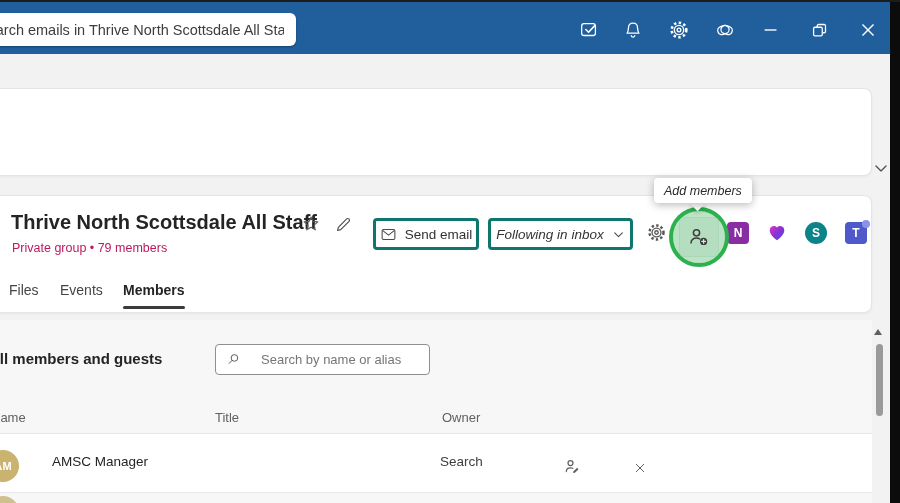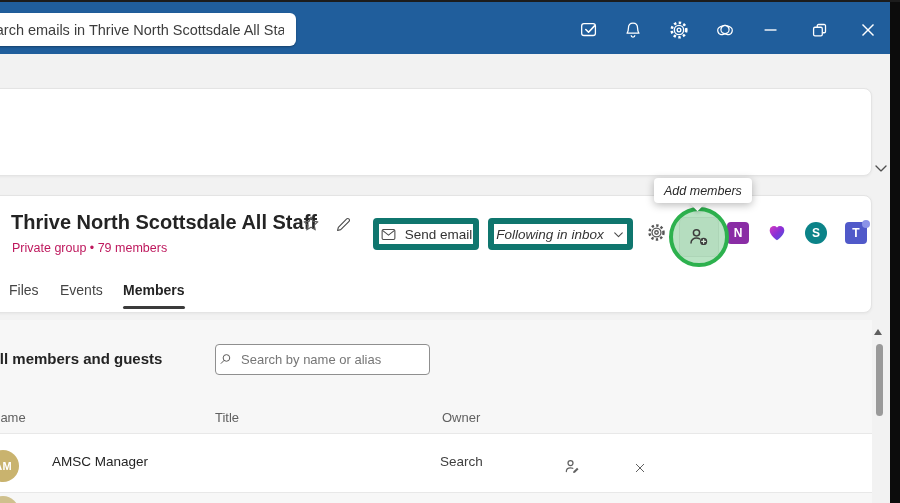--- a/index.html
+++ b/index.html
@@ -42,21 +42,21 @@
   
   .group-title { left:26px; top:13px; font-size:20px; font-weight:700; color:#242424;
                  white-space:nowrap; line-height:26px; }
   .star-icon   { left:316px; top:18px; width:20px; height:20px; color:#5c5c5c; }
   .pencil-icon { left:349px; top:19px; width:19px; height:19px; color:#4a4a4a; }
   .group-subtitle { left:27px; top:45px; font-size:12.5px; color:#be185d; }
 
   .btn {
     position:absolute; top:22px; height:32px;
     display:flex; align-items:center; justify-content:center; gap:8px;
-    background:#fff; border:6px solid #0f766e; border-radius:4px;
+    background:#fff; border:3px solid #0f766e; border-radius:4px;
     font-size:13.5px; color:#333; cursor:pointer; white-space:nowrap;
   }
   .btn-send { left:388px; width:106px; }
   .btn-follow { left:503px; width:145px;font-style:italic; }
   .btn svg { flex:0 0 auto; }
 
   .gear-btn { left:659px; top:24px; width:25px; height:25px; color:#565656;
               display:flex; align-items:center; justify-content:center; }
   .gear-btn svg { width:21px; height:21px; }
 
@@ -91,21 +91,21 @@
   .tooltip-caret { left:692px; top:198px; width:11px; height:11px; background:#fff;
                    transform:rotate(45deg); box-shadow:2px 2px 4px rgba(0,0,0,.12); z-index:8; }
 
   
   .members-panel { left:-16px; top:320px; width:888px; height:183px;
                    background:#f7f7f7; overflow:hidden; z-index:2; }
   .members-heading { left:5px; top:30px; font-size:15px; font-weight:700; color:#242424;
                      white-space:nowrap; }
   .member-search { position:absolute; left:231px; top:24px; width:215px; height:31px;
                    background:#fff; border:1px solid #8f8f8f; border-radius:4px;
-                   display:flex; align-items:center; gap:8px; padding:0 2px; }
+                   display:flex; align-items:center; gap:20px; padding:0 10px; }
   .member-search input { border:none; outline:none; flex:1; font-size:13px; color:#333;
                          font-family:"Liberation Sans", sans-serif; background:transparent; }
   .member-search input::placeholder { color:#767676; }
   .member-search svg { width:15px; height:15px; color:#5c5b5a; flex:0 0 auto; }
 
   .col-head { position:absolute; top:90px; font-size:13px; color:#616161; }
   .col-name  { left:7px; }
   .col-title { left:231px; }
   .col-role  { left:458px; }
 

